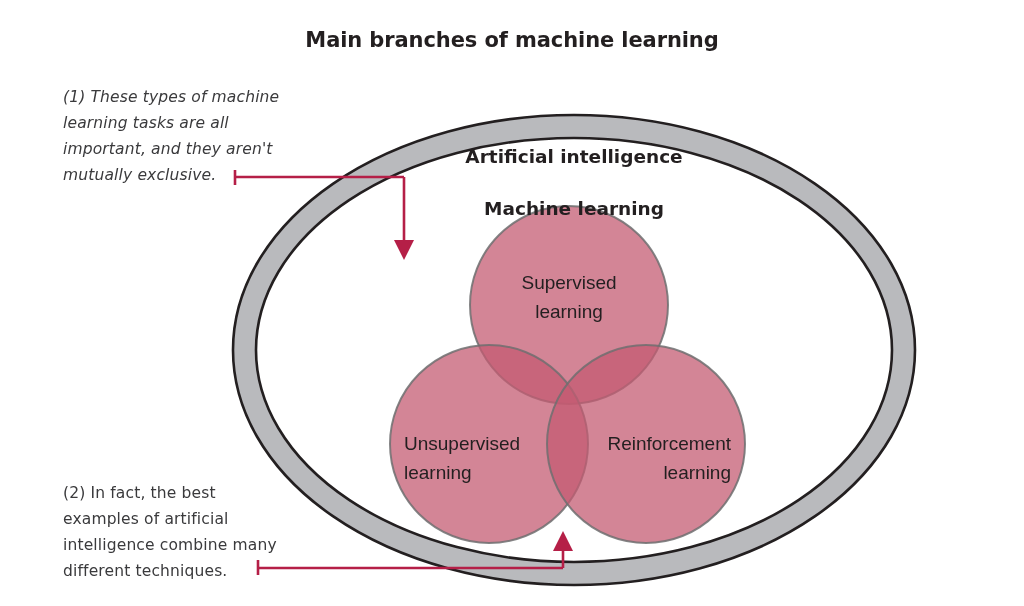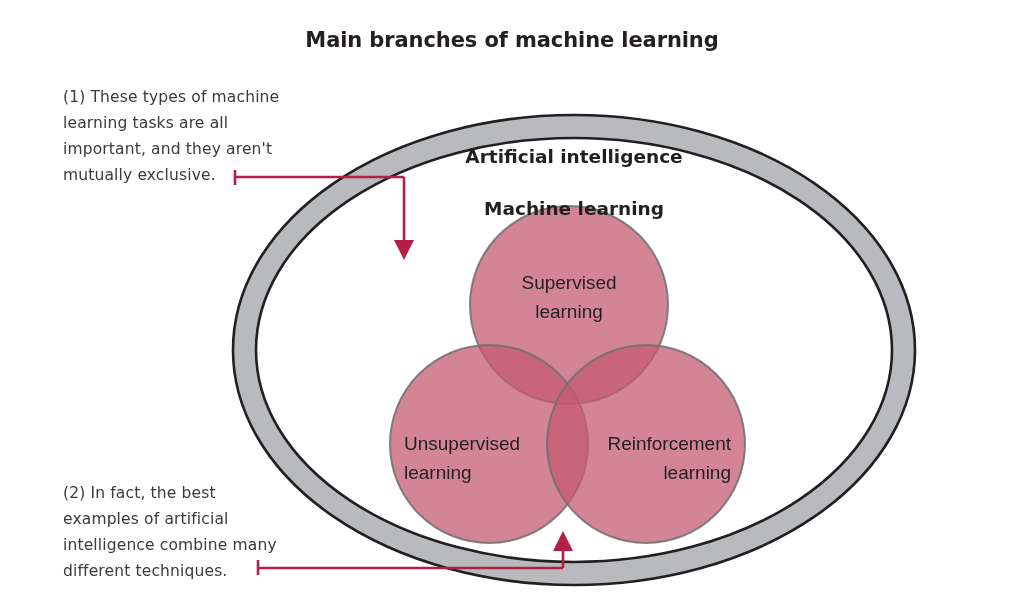--- a/index.html
+++ b/index.html
@@ -29,21 +29,21 @@
   }
   .annotation {
     position: absolute;
     font-family: "DejaVu Sans", sans-serif;
     font-size: 15.5px;
     line-height: 26px;
     color: #3a3a3c;
     white-space: pre-line;
     letter-spacing: 0.15px;
   }
-  #annotation-1 { left: 63px; top: 84px; width: 250px; }
+  #annotation-1 { left: 63px; top: 84px; width: 250px; font-style: italic; }
   #annotation-2 { left: 63px; top: 470px; width: 250px; margin-top: 10px; }
 
   svg#diagram {
     position: absolute;
     left: 0;
     top: 0;
   }
   .venn-label {
     font-family: "Liberation Sans", sans-serif;
     font-size: 19px;

